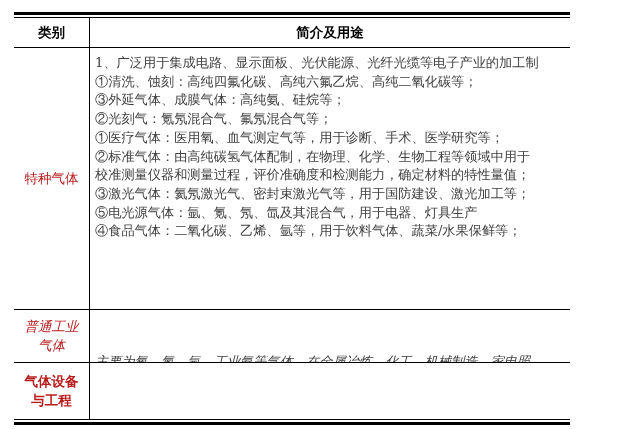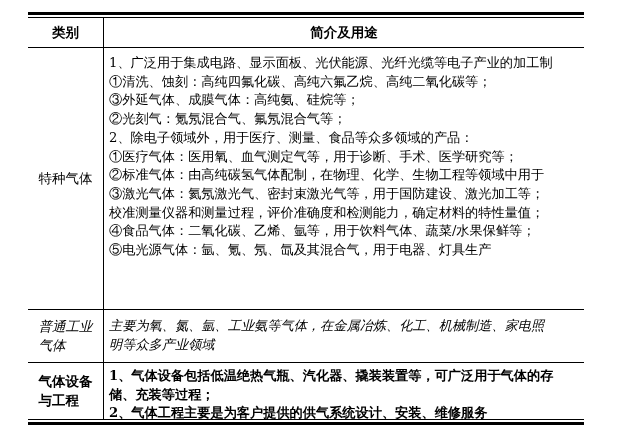--- a/index.html
+++ b/index.html
@@ -1,33 +1,33 @@
 <!DOCTYPE html>
 <html><head>
 <meta charset="utf-8">
 <style>
   html, body { margin:0; padding:0; background:#ffffff; }
   body { width:626px; height:429px; position:relative; overflow:hidden;
          font-family:"DejaVu Serif","Liberation Serif",serif; color:#1a1a1a; }
-  .tbl { position:absolute; left:28px; top:12px; width:556px; }
+  .tbl { position:absolute; left:14px; top:12px; width:556px; }
   .rule-thick { height:3px; background:#000; }
   .rule-thin { height:1px; background:#000; }
   .gap2 { height:2px; }
   .row { display:flex; }
   .cat { width:75px; border-right:1px solid #000; display:flex; align-items:center;
-         justify-content:center; text-align:left; font-size:13.5px; line-height:19px; color:#000000; }
-  .desc { flex:1; padding:0 0 0 5px; font-size:13.2px; line-height:18.7px; color:#000000; white-space:nowrap; overflow:hidden; }
+         justify-content:center; text-align:center; font-size:13.5px; line-height:19px; color:#b91c1c; }
+  .desc { flex:1; padding:0 0 0 5px; font-size:13.2px; line-height:18.7px; color:#404040; white-space:nowrap; overflow:hidden; }
   .hdr .cat, .hdr .desc { font-family:"DejaVu Sans","Liberation Sans",sans-serif; font-weight:bold;
          font-size:13.5px; color:#000; justify-content:center; text-align:center; }
   .hdr { height:29px; }
   .hdr .desc { display:flex; align-items:center; justify-content:center; padding:0; }
   .r1 { height:261px; }
   .r1 .desc { padding-top:6px; }
   .r2 { height:52px;font-style:italic; }
-  .r2 .desc { padding-top:7px; }
+  .r2 .desc { padding-top:7px;margin-top:36px; }
   .r3 { height:56px;font-weight:bold; }
   .r3 .desc { padding-top:4px; }
   .line { display:block; }
 </style>
 </head>
 <body>
 
 <div class="tbl">
   <div class="rule-thick"></div>
   <div class="gap2"></div>
@@ -39,27 +39,26 @@
   </div>
   <div class="rule-thin"></div>
 
   <div class="row r1">
     <div class="cat">特种气体</div>
     <div class="desc">
       <span class="line">1、广泛用于集成电路、显示面板、光伏能源、光纤光缆等电子产业的加工制</span>
       <span class="line">①清洗、蚀刻：高纯四氟化碳、高纯六氟乙烷、高纯二氧化碳等；</span>
       <span class="line">③外延气体、成膜气体：高纯氨、硅烷等；</span>
       <span class="line">②光刻气：氪氖混合气、氟氖混合气等；</span>
-      <span class="line">2、除电子领域外，用于医疗、测量、食品等众多领域的产品：</span>
       <span class="line">①医疗气体：医用氧、血气测定气等，用于诊断、手术、医学研究等；</span>
       <span class="line">②标准气体：由高纯碳氢气体配制，在物理、化学、生物工程等领域中用于</span>
+      <span class="line">校准测量仪器和测量过程，评价准确度和检测能力，确定材料的特性量值；</span>
       <span class="line">③激光气体：氦氖激光气、密封束激光气等，用于国防建设、激光加工等；</span>
-      <span class="line">校准测量仪器和测量过程，评价准确度和检测能力，确定材料的特性量值；</span>
+      <span class="line">⑤电光源气体：氩、氪、氖、氙及其混合气，用于电器、灯具生产</span>
       <span class="line">④食品气体：二氧化碳、乙烯、氩等，用于饮料气体、蔬菜/水果保鲜等；</span>
-      <span class="line">⑤电光源气体：氩、氪、氖、氙及其混合气，用于电器、灯具生产</span>
     </div>
   </div>
   <div class="rule-thin"></div>
 
   <div class="row r2">
     <div class="cat">
       <div>
         <span class="line">普通工业</span>
         <span class="line">气体</span>
       </div>
@@ -71,23 +70,18 @@
   </div>
   <div class="rule-thin"></div>
 
   <div class="row r3">
     <div class="cat">
       <div>
         <span class="line">气体设备</span>
         <span class="line">与工程</span>
       </div>
     </div>
-    <div class="desc">
-      <span class="line">1、气体设备包括低温绝热气瓶、汽化器、撬装装置等，可广泛用于气体的存</span>
-      <span class="line">储、充装等过程；</span>
-      <span class="line">2、气体工程主要是为客户提供的供气系统设计、安装、维修服务</span>
-    </div>
   </div>
 
   <div class="rule-thin"></div>
   <div class="gap2"></div>
   <div class="rule-thick"></div>
 </div>
 
 </body></html>

